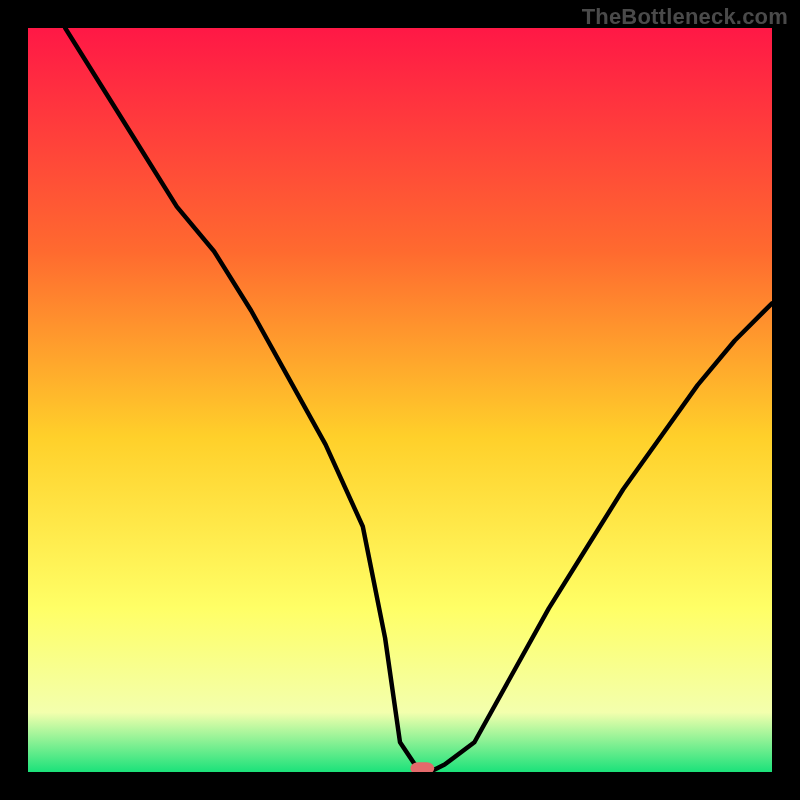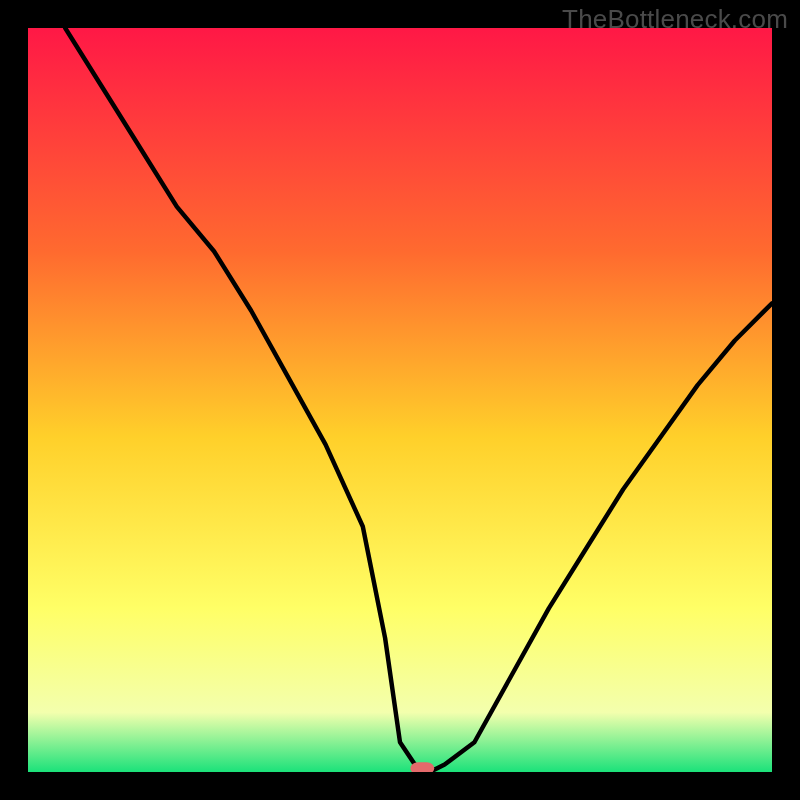--- a/index.html
+++ b/index.html
@@ -15,22 +15,22 @@
     position: relative;
     width: 800px;
     height: 800px;
     background: #000;
   }
   .watermark {
     position: absolute;
     top: 4px;
     right: 12px;
     color: #4a4a4a;
-    font-size: 26px;
-    font-weight: 400;
+    font-size: 22px;
+    font-weight: 700;
     letter-spacing: 0.2px;
   }
   .plot-outer {
     position: absolute;
     left: 28px;
     top: 28px;
     width: 744px;
     height: 744px;
     background: #000;
   }

